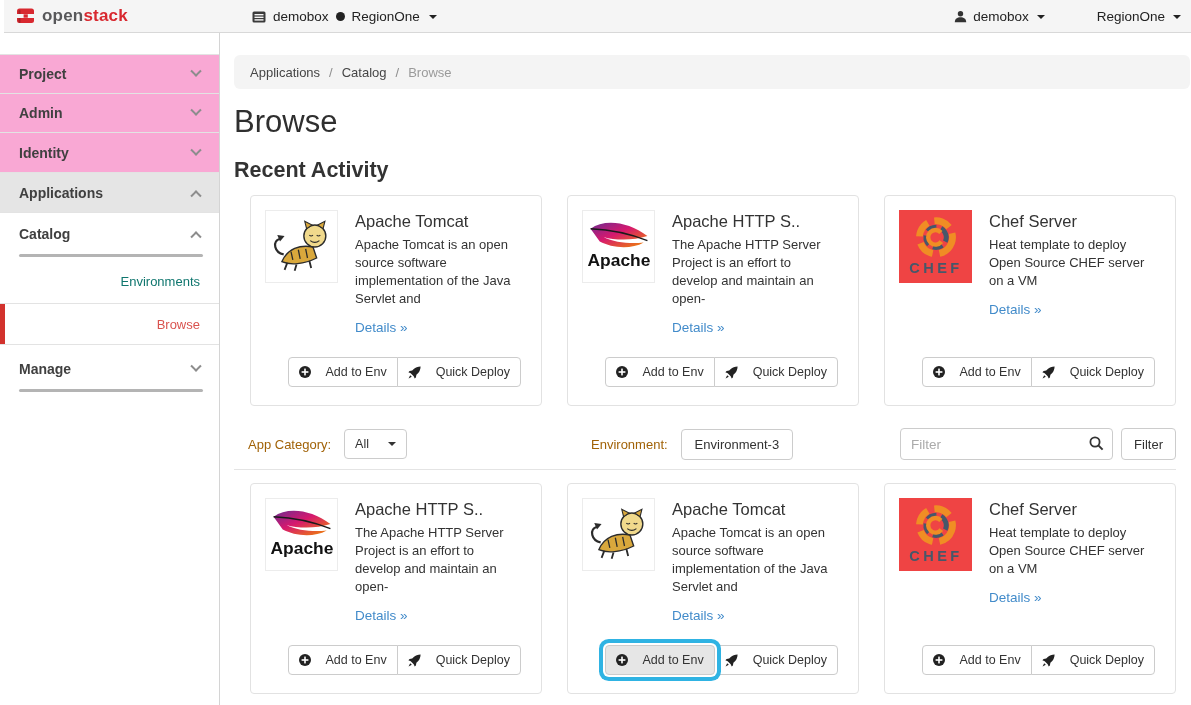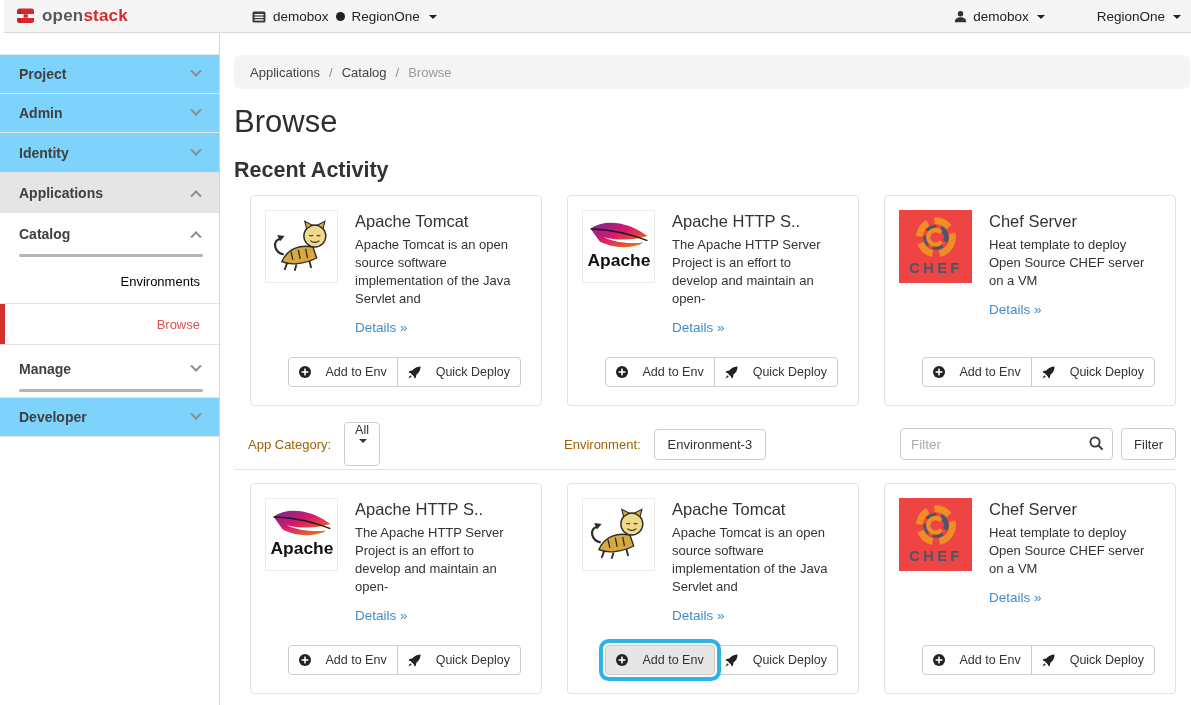--- a/index.html
+++ b/index.html
@@ -36,38 +36,38 @@
 
   
   .sidebar {
     position:absolute; top:33px; left:0; width:220px; height:672px;
     background:#fff; border-right:1px solid #d4d4d4;
   }
   .side-stub { height:21px; border-bottom:0; }
   .side-item {
     display:flex; align-items:center; justify-content:space-between;
     height:39px; padding:0 19px; border-top:1px solid #e3e3e3;
-    font-size:14px; font-weight:bold; color:#404040; cursor:pointer; background:#7dd3fc;
+    font-size:14px; font-weight:bold; color:#404040; cursor:pointer; background:#f9a8d4;
   }
   .side-item.tall { height:40px; }
   .side-item.active { background:#e5e5e5; }
   .chev { width:8px; height:8px; border-right:2px solid #8d8d8d; border-bottom:2px solid #8d8d8d; display:inline-block; }
   .chev.down { transform:rotate(45deg) translate(-2px,-2px); }
   .chev.up   { transform:rotate(-135deg) translate(-2px,-2px); }
   .side-group { border-top:1px solid #e3e3e3; padding:10px 0 0 0; background:#fff; cursor:pointer; }
   .side-group .g-row {
     display:flex; align-items:center; justify-content:space-between;
     padding:0 19px; font-size:14px; font-weight:bold; color:#404040; height:22px;
   }
   .side-group .g-underline { height:3px; background:#b4b4b4; margin:9px 16px 0 19px; border-radius:2px; }
   .side-group.catalog { height:47px; }
   .side-group.manage { height:53px; padding-top:13px; }
   .side-link {
     position:relative; display:flex; align-items:center; justify-content:flex-end;
-    padding:0 19px; font-size:13px; color:#000000; cursor:pointer; background:#fff;
+    padding:0 19px; font-size:13px; color:#0f766e; cursor:pointer; background:#fff;
   }
   .side-link.environments { height:44px; }
   .side-link.selected { height:41px; border-top:1px solid #e3e3e3; color:#d9534f; }
   .side-link.selected .redbar {
     position:absolute; left:0; top:0; bottom:0; width:5px; background:#d2322d;
   }
   .side-item.last { border-bottom:1px solid #e3e3e3; }
 
   
   .main { position:absolute; top:33px; left:221px; width:970px; height:672px; background:#fff; overflow:hidden; }
@@ -106,22 +106,22 @@
   .btn.right { border-radius:0 4px 4px 0; margin-left:-1px; }
   .btn.highlighted {
     background:#e6e6e6; border-radius:4px; position:relative; z-index:2;
     box-shadow:0 0 0 2px #ffffff, 0 0 0 6px #2fb3e3;
   }
 
   
   .filter-row { display:flex; align-items:center; margin:22px 15px 0 27px; height:32px; }
   .flabel { font-size:13px; color:#a16207; }
   .dd-btn {
-    margin-left:13px; height:44px; padding:0 10px; background:#fff; border:1px solid #ccc;
-    border-radius:4px; font-size:12.5px; color:#333; display:flex; align-items:center; gap:2px; cursor:pointer;flex-direction:column;
+    margin-left:13px; height:30px; padding:0 10px; background:#fff; border:1px solid #ccc;
+    border-radius:4px; font-size:12.5px; color:#333; display:flex; align-items:center; gap:17px; cursor:pointer;
   }
   .dd-btn .caret { border-top-color:#333; }
   .env-label { margin-left:152px;padding-left:32px; }
   .env-btn {
     margin-left:13px; height:31px; padding:0 13px; background:#fff; border:1px solid #ccc;
     border-radius:4px; font-size:13px; color:#333; display:flex; align-items:center; cursor:pointer;
   }
   .filter-group { margin-left:auto; display:flex; align-items:center; }
   .filter-input-wrap { position:relative; }
   .filter-input {
@@ -218,24 +218,20 @@
   </div>
 
   <div class="side-group manage">
     <div class="g-row">
       <span>Manage</span>
       <span class="chev down"></span>
     </div>
     <div class="g-underline"></div>
   </div>
 
-  <div class="side-item tall last">
-    <span>Developer</span>
-    <span class="chev down"></span>
-  </div>
 </nav>
 
 <main class="main">
 
   <div class="breadcrumb">
     <a>Applications</a>
     <span class="sep">/</span>
     <a>Catalog</a>
     <span class="sep">/</span>
     <span>Browse</span>

